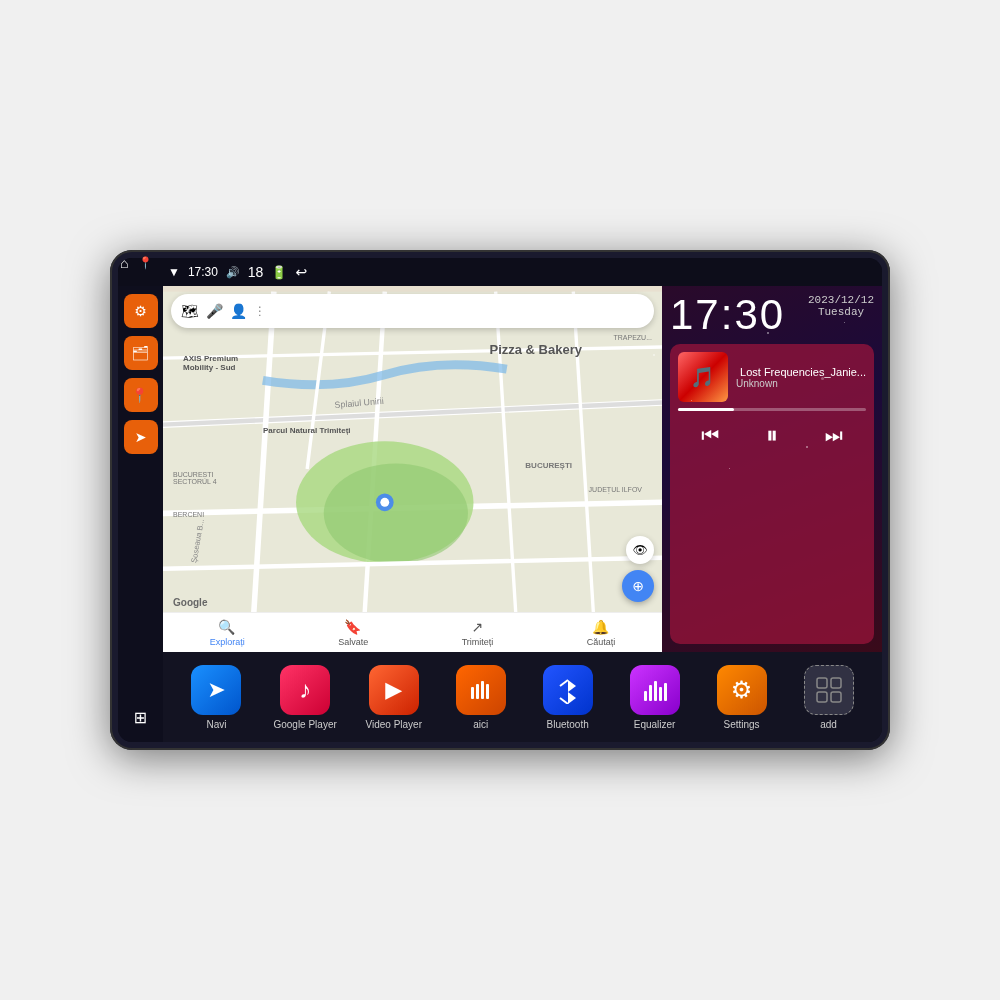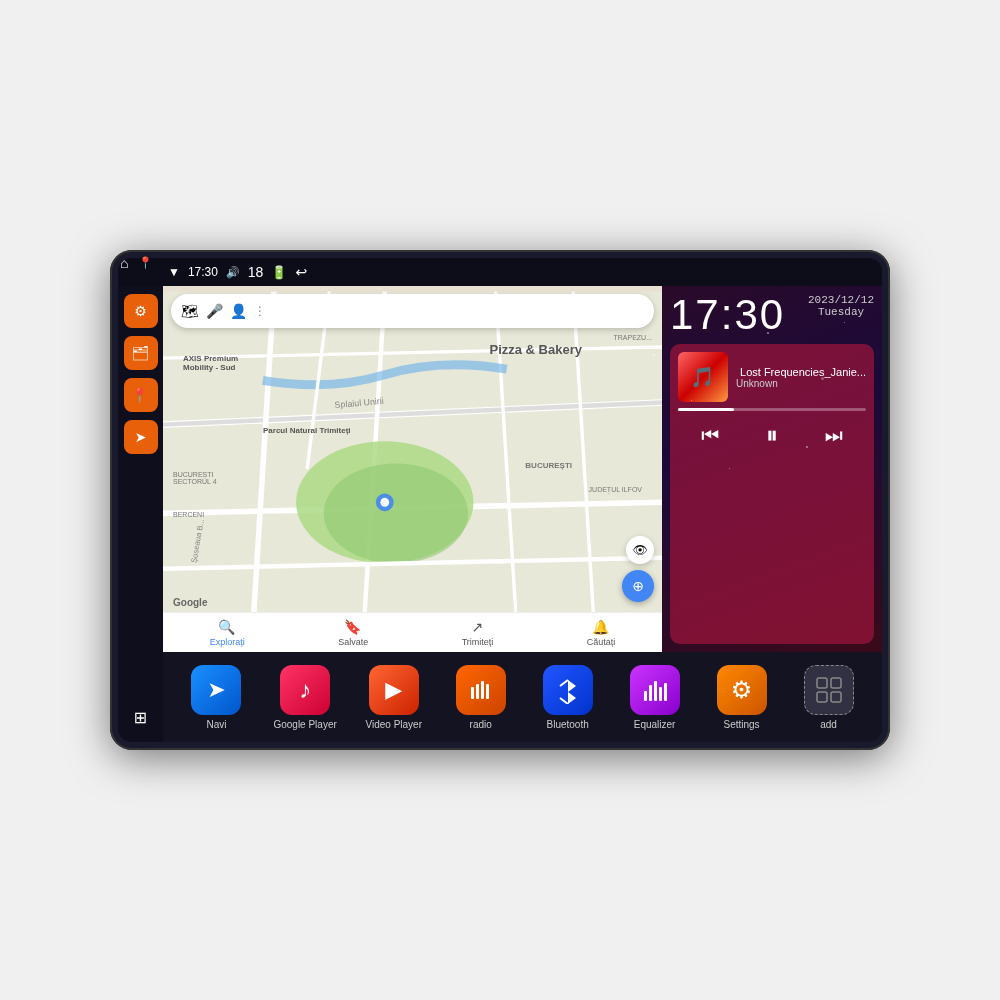--- a/index.html
+++ b/index.html
@@ -606,21 +606,21 @@
 
           <div class="app-item">
             <div class="app-icon-wrap app-radio">
               <svg width="26" height="26" viewBox="0 0 26 26" fill="none" xmlns="http://www.w3.org/2000/svg">
                 <rect x="3" y="10" width="3" height="12" rx="1" fill="white"></rect>
                 <rect x="8" y="7" width="3" height="15" rx="1" fill="white"></rect>
                 <rect x="13" y="4" width="3" height="18" rx="1" fill="white"></rect>
                 <rect x="18" y="7" width="3" height="15" rx="1" fill="white"></rect>
               </svg>
             </div>
-            <span class="app-label">radio</span>
+            <span class="app-label">aici</span>
           </div>
 
           <div class="app-item">
             <div class="app-icon-wrap app-bluetooth">
               <svg width="24" height="28" viewBox="0 0 24 28" fill="none" xmlns="http://www.w3.org/2000/svg">
                 <path d="M12 4 L20 10 L12 16 L12 4Z" fill="white"></path>
                 <path d="M12 16 L20 22 L12 28 L12 16Z" fill="white"></path>
                 <line x1="12" y1="4" x2="4" y2="10" stroke="white" stroke-width="2"></line>
                 <line x1="12" y1="28" x2="4" y2="22" stroke="white" stroke-width="2"></line>
               </svg>

